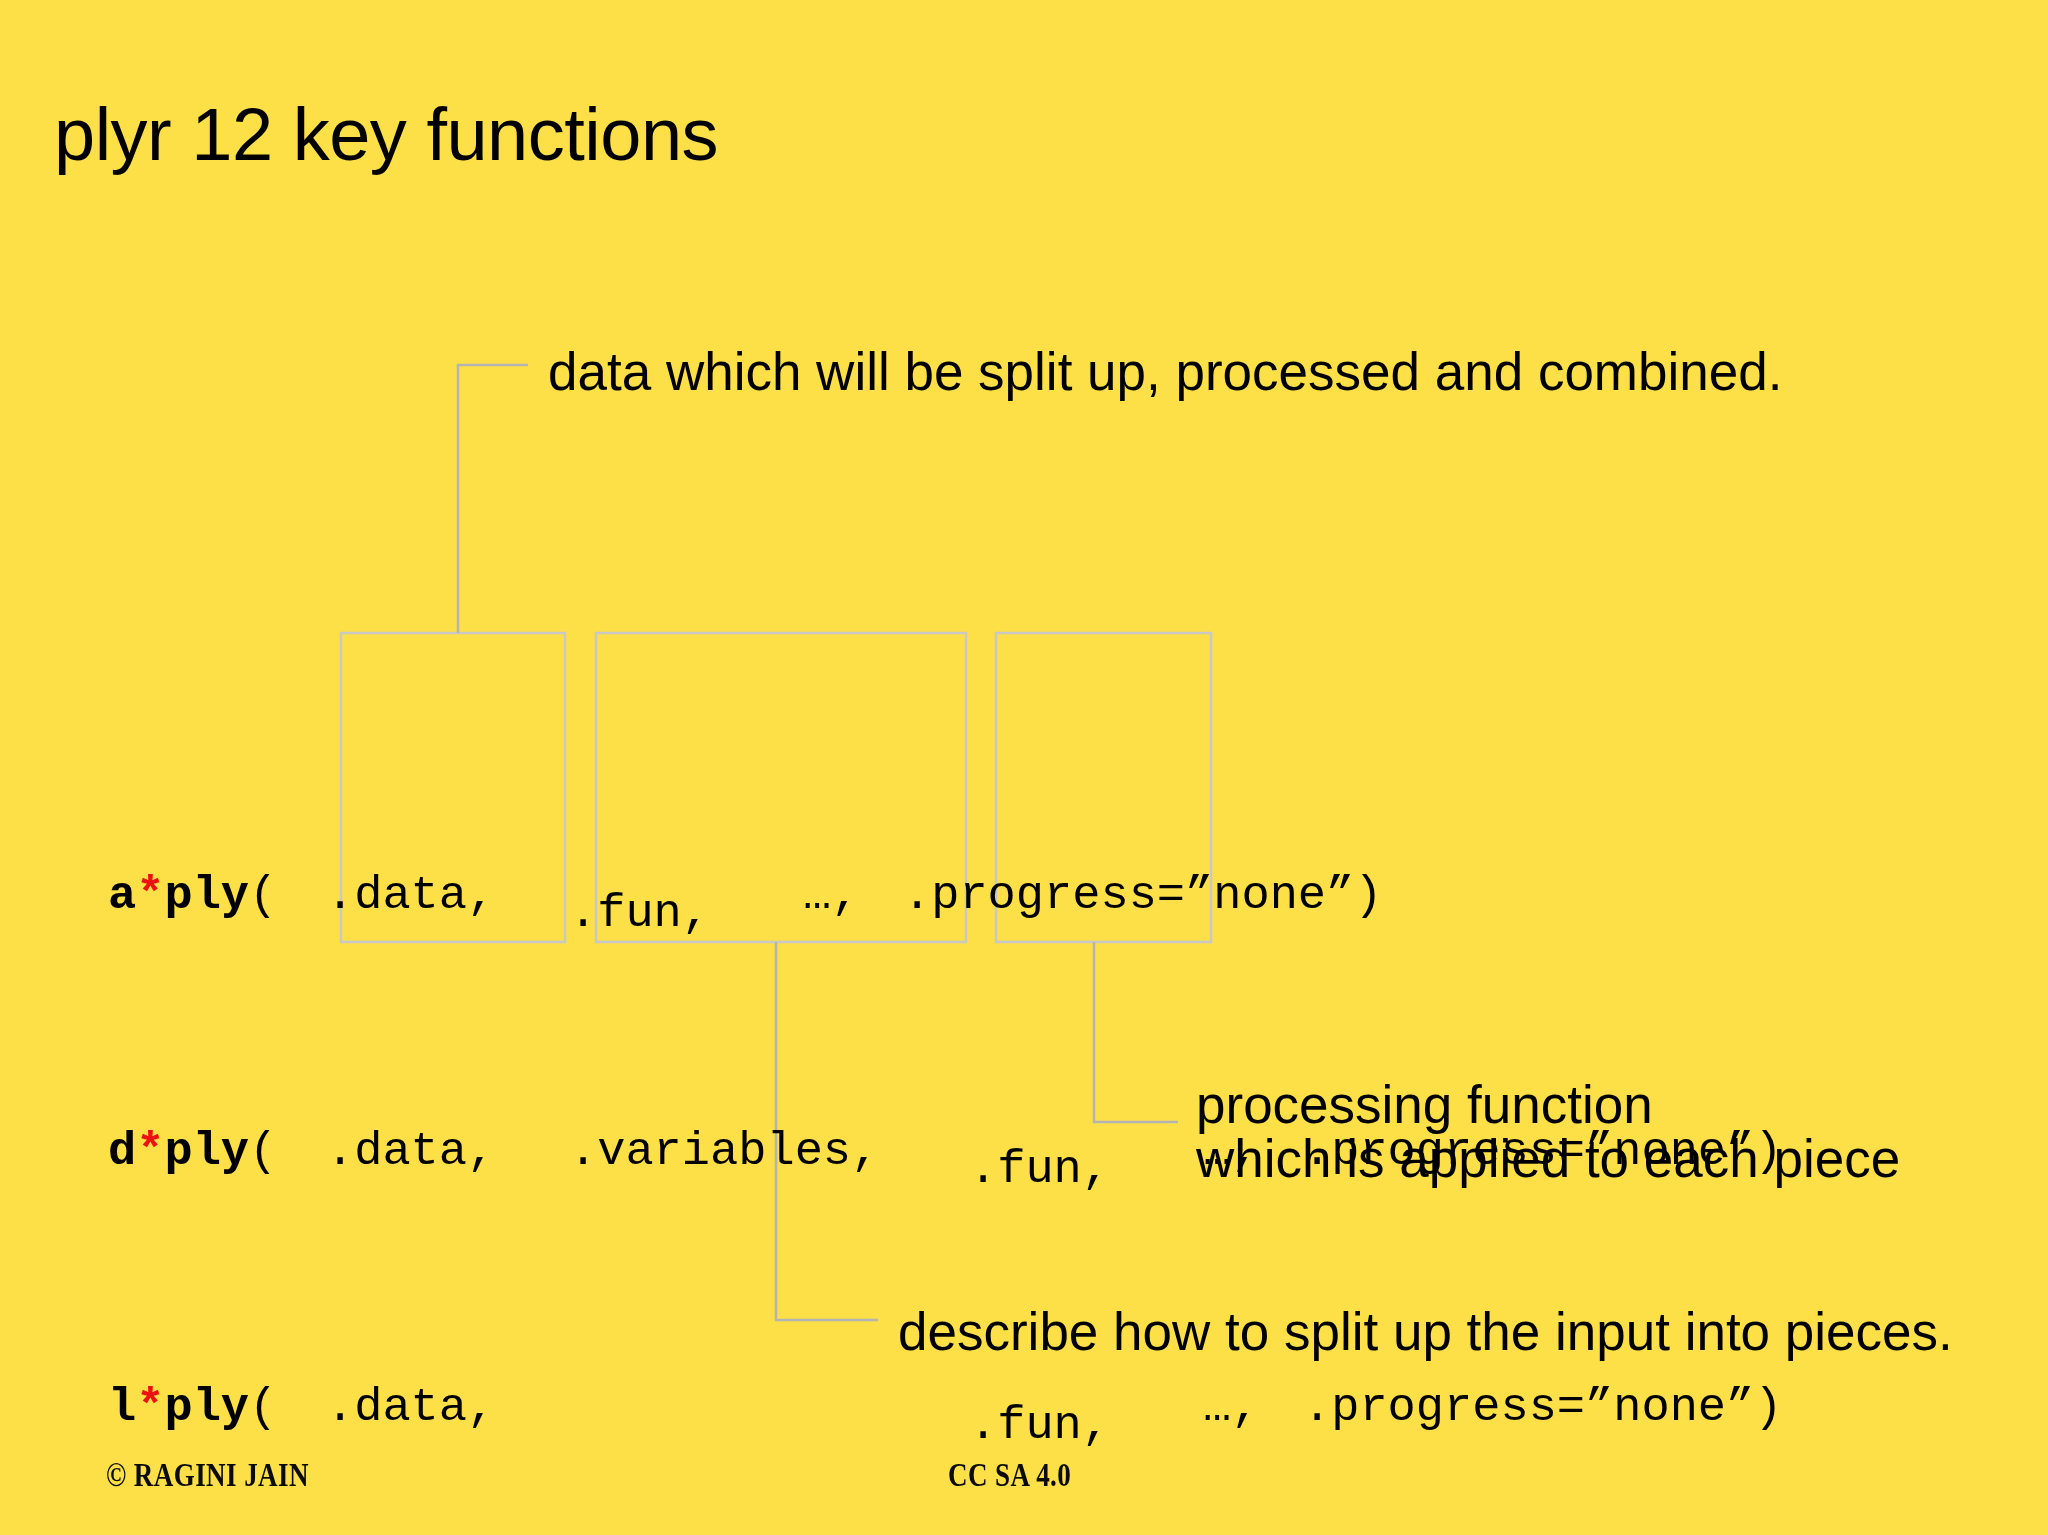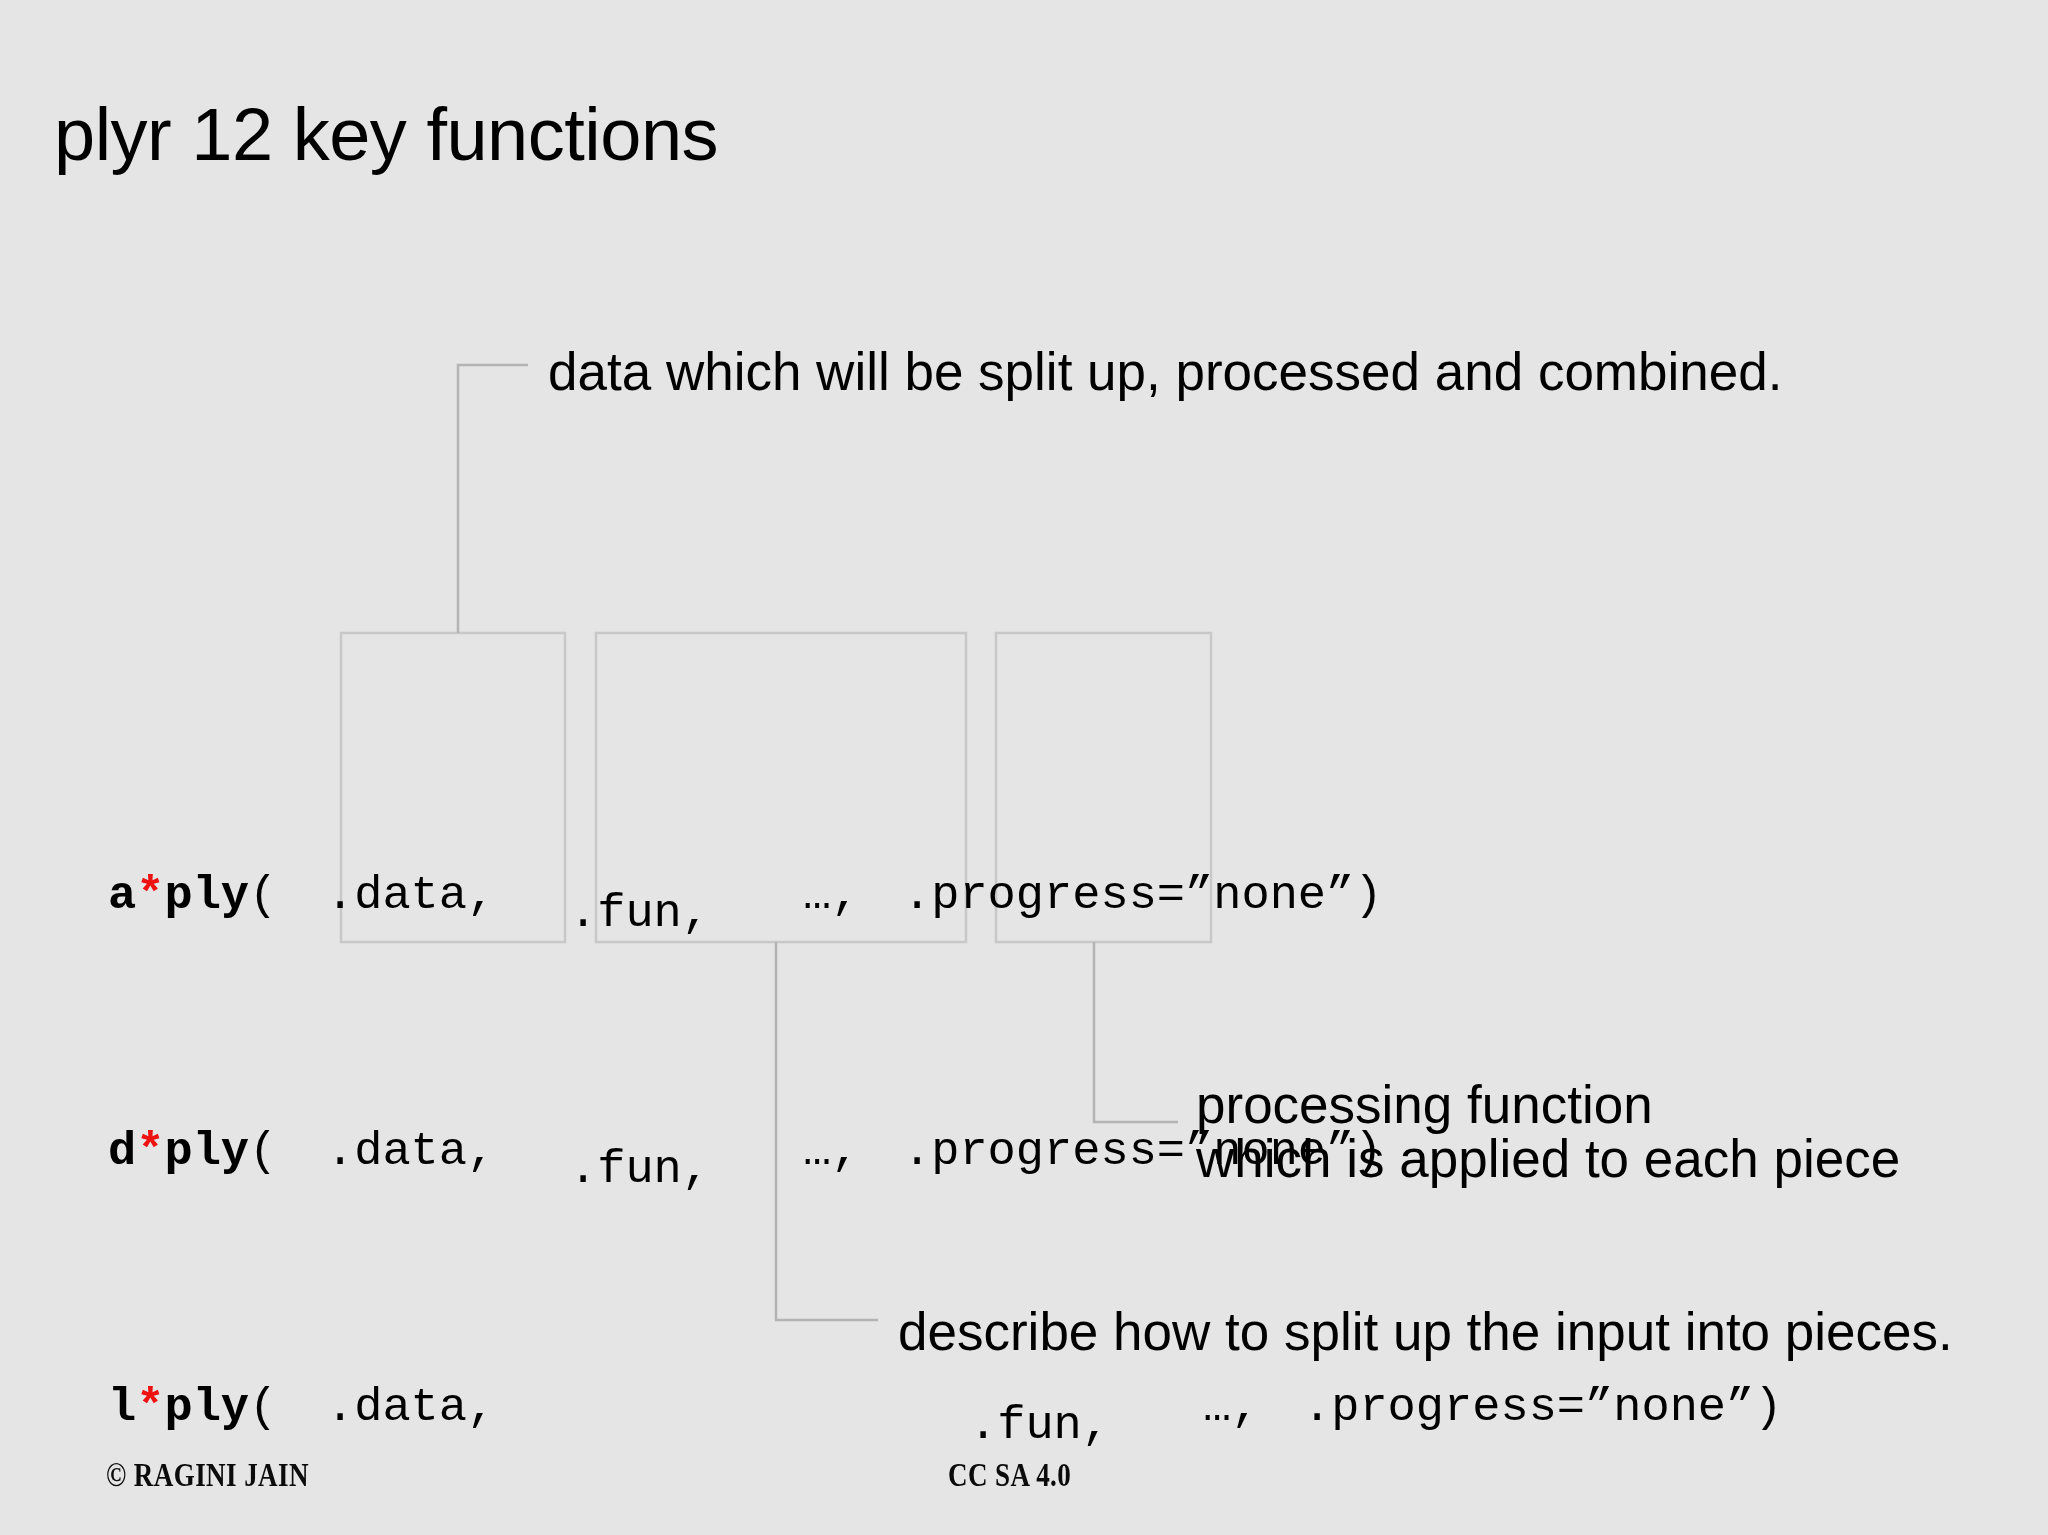--- a/index.html
+++ b/index.html
@@ -9,21 +9,21 @@
   }
   body {
     font-family: "Liberation Sans", sans-serif;
     -webkit-font-smoothing: antialiased;
   }
 
   #slide {
     position: relative;
     width: 2048px;
     height: 1535px;
-    background: #e5e5e5;
+    background: #fde047;
     overflow: hidden;
   }
 
   
   #slide-title {
     position: absolute;
     left: 54px;
     top: 96px;
     font-family: "Liberation Sans", sans-serif;
     font-size: 74px;
@@ -157,20 +157,21 @@
       <span class="col-prefix"><span>a</span><span class="ast">*</span><span>ply</span><span class="paren">(</span></span>
       <span class="col-data">.data,</span>
       <span class="col-fun">.fun,</span>
       <span class="col-dots">…,</span>
       <span class="col-progress">.progress=”none”)</span>
     </div>
 
     <div class="code-row">
       <span class="col-prefix"><span>d</span><span class="ast">*</span><span>ply</span><span class="paren">(</span></span>
       <span class="col-data">.data,</span>
+      <span class="col-split">.variables,</span>
       <span class="col-fun">.fun,</span>
       <span class="col-dots">…,</span>
       <span class="col-progress">.progress=”none”)</span>
     </div>
 
     <div class="code-row">
       <span class="col-prefix"><span>l</span><span class="ast">*</span><span>ply</span><span class="paren">(</span></span>
       <span class="col-data">.data,</span>
       <span class="col-split"></span>
       <span class="col-fun">.fun,</span>

